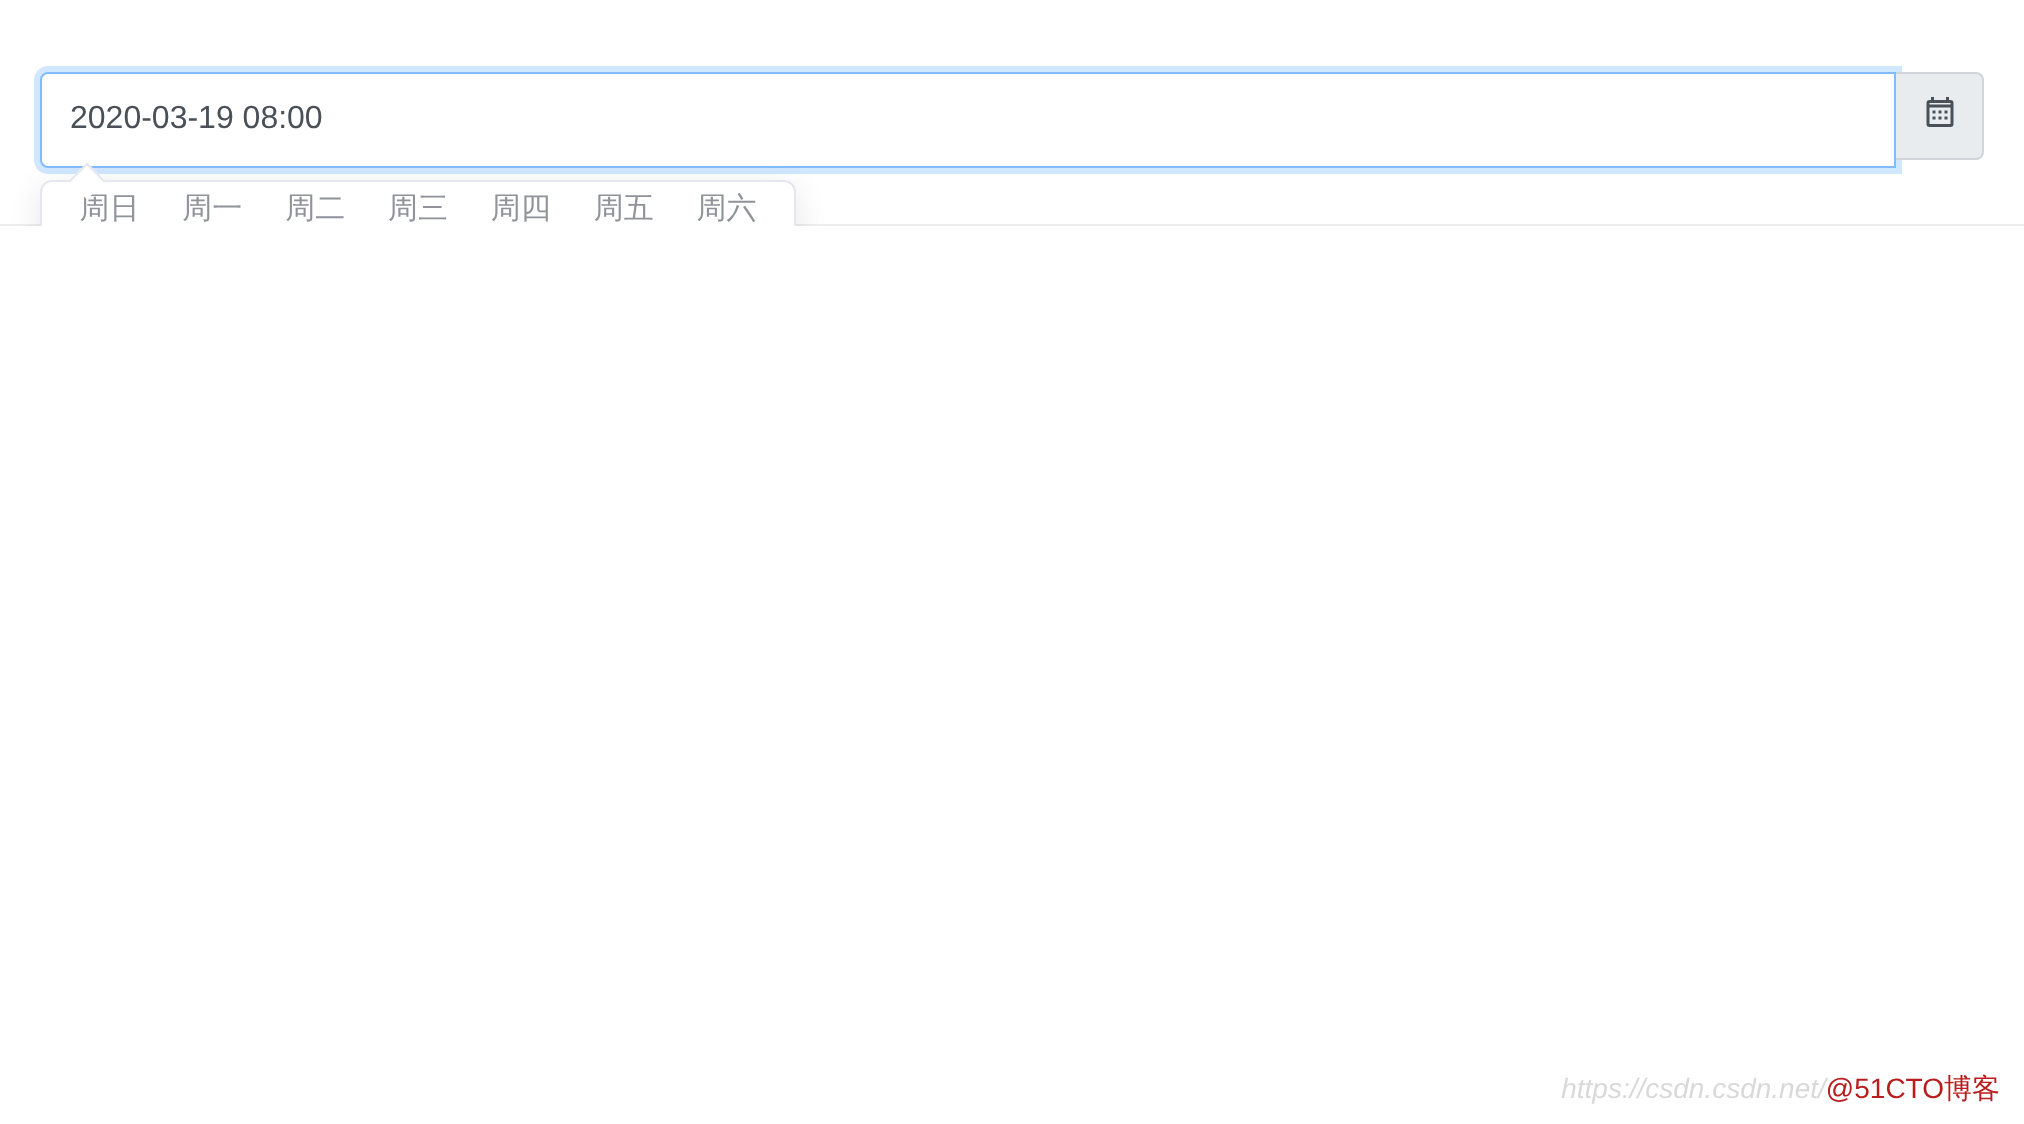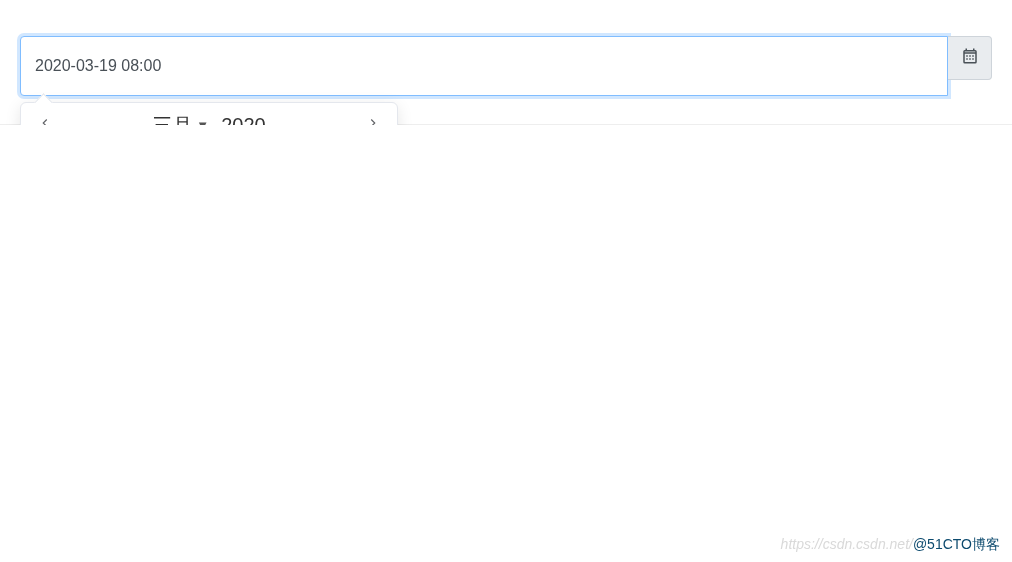--- a/index.html
+++ b/index.html
@@ -1,20 +1,20 @@
 <!DOCTYPE html>
 <html><head>
   <meta charset="utf-8">
   <style>
     * { box-sizing: border-box; margin: 0; padding: 0; }
     body { font-family: -apple-system, BlinkMacSystemFont, "Segoe UI", "PingFang SC", "Microsoft YaHei", sans-serif; background: #fff; color: #333; }
     .form-row { display: flex; align-items: center; padding: 36px 20px 28px 20px; border-bottom: 1px solid #eee; position: relative; }
     .label { width: 150px; text-align: left; font-size: 16px; color: #333; padding-left: 6px; }
     .input-wrap { flex: 1; display: flex; position: relative; }
-    .date-input { flex: 1; height: 60px; border: 1px solid #80bdff; border-radius: 4px 0 0 4px; padding: 0 14px; font-size: 16px; color: #495057; outline: none; box-shadow: 0 0 0 3px rgba(0,123,255,.18); }
+    .date-input { flex: 1; height: 48px; border: 1px solid #80bdff; border-radius: 4px 0 0 4px; padding: 0 14px; font-size: 16px; color: #495057; outline: none; box-shadow: 0 0 0 3px rgba(0,123,255,.18); }
     .cal-btn { width: 44px; height: 44px; border: 1px solid #ced4da; border-left: none; border-radius: 0 4px 4px 0; background: #e9ecef; display: flex; align-items: center; justify-content: center; cursor: pointer; }
     .cal-btn svg { width: 18px; height: 18px; fill: #495057; }
     .picker { position: absolute; top: 100%; left: 0; margin-top: 6px; width: 378px; background: #fff; border: 1px solid #e4e7ed; border-radius: 6px; box-shadow: 0 4px 16px rgba(0,0,0,.1); z-index: 10; }
     .picker::before { content: ""; position: absolute; top: -7px; left: 16px; width: 12px; height: 12px; background: #fff; border-left: 1px solid #e4e7ed; border-top: 1px solid #e4e7ed; transform: rotate(45deg); }
     .picker-head { display: flex; align-items: center; justify-content: space-between; padding: 8px 10px 2px 10px; }
     .nav { width: 28px; height: 28px; display: flex; align-items: center; justify-content: center; cursor: pointer; color: #606266; }
     .nav svg { width: 14px; height: 14px; stroke: #606266; stroke-width: 2; fill: none; }
     .head-center { display: flex; align-items: center; gap: 12px; font-size: 20px; color: #333; }
     .month-wrap { display: flex; align-items: center; gap: 4px; cursor: pointer; }
     .caret { font-size: 13px; color: #555; }
@@ -23,56 +23,37 @@
     .days { display: grid; grid-template-columns: repeat(7, 1fr); padding: 2px 8px 8px 8px; }
     .day { height: 46px; display: flex; align-items: center; justify-content: center; font-size: 15px; color: #333; cursor: pointer; }
     .day.other { color: #c0c4cc; }
     .day .num { width: 34px; height: 34px; line-height: 34px; text-align: center; border-radius: 50%; }
     .day.selected .num { background: #3a8ee6; color: #fff; }
     .time-row { display: flex; align-items: center; justify-content: center; border-top: 1px solid #eee; padding: 12px 0; font-size: 17px; color: #333; }
     .time-cell { width: 110px; text-align: center; cursor: pointer; }
     .time-cell.bold { font-weight: 700; }
     .colon { width: 30px; text-align: center; font-weight: 700; }
     .watermark { position: fixed; bottom: 8px; right: 12px; font-size: 14px; color: #d9d9d9; font-style: italic; pointer-events: none; }
-    .watermark .dark { color: #0c4a6e; font-style: normal; }
+    .watermark .dark { color: #b91c1c; font-style: normal; }
   </style>
 </head>
 <body>
 
 <div class="form-row">
   <div class="input-wrap">
     <input class="date-input" type="text" value="2020-03-19 08:00" style="">
     <div class="cal-btn">
       <span>
         <svg viewBox="0 0 24 24">
             <path d="M19 4h-1V2h-2v2H8V2H6v2H5a2 2 0 0 0-2 2v14a2 2 0 0 0 2 2h14a2 2 0 0 0 2-2V6a2 2 0 0 0-2-2zm0 16H5V9h14v11zM5 7V6h14v1H5zm2 4h2v2H7zm4 0h2v2h-2zm4 0h2v2h-2zM7 15h2v2H7zm4 0h2v2h-2zm4 0h2v2h-2z"></path>
           </svg>
       </span>
     </div>
 
     <div class="picker">
-      <div class="picker-head">
-        <div class="nav">
-          <span><svg viewBox="0 0 24 24">
-                <polyline points="15 18 9 12 15 6"></polyline>
-              </svg></span>
-        </div>
-        <div class="head-center">
-          <span class="month-wrap">
-            <span>三月</span>
-            <span class="caret">▼</span>
-          </span>
-          <span>2020</span>
-        </div>
-        <div class="nav">
-          <span><svg viewBox="0 0 24 24">
-                <polyline points="9 18 15 12 9 6"></polyline>
-              </svg></span>
-        </div>
-      </div>
       <div class="dow-row" id="dow-row">
           <div class="dow">周日</div>
           <div class="dow">周一</div>
           <div class="dow">周二</div>
           <div class="dow">周三</div>
           <div class="dow">周四</div>
           <div class="dow">周五</div>
           <div class="dow">周六</div>
         </div>
       <div class="days" id="days-grid">

